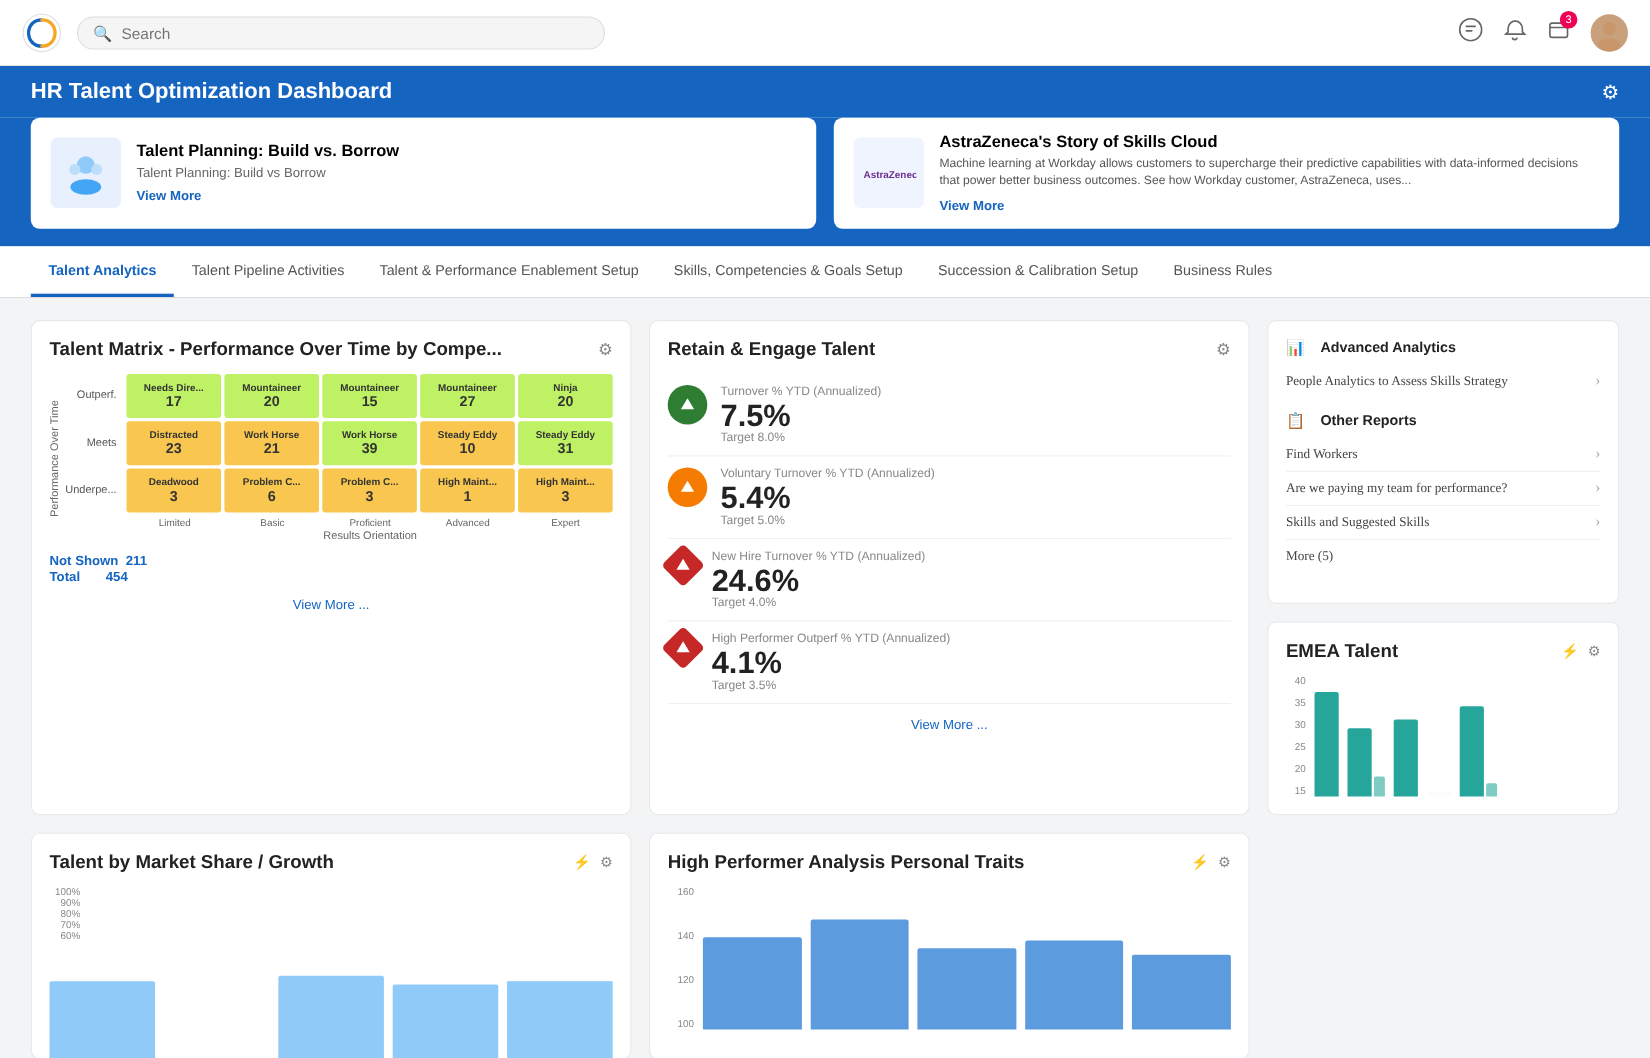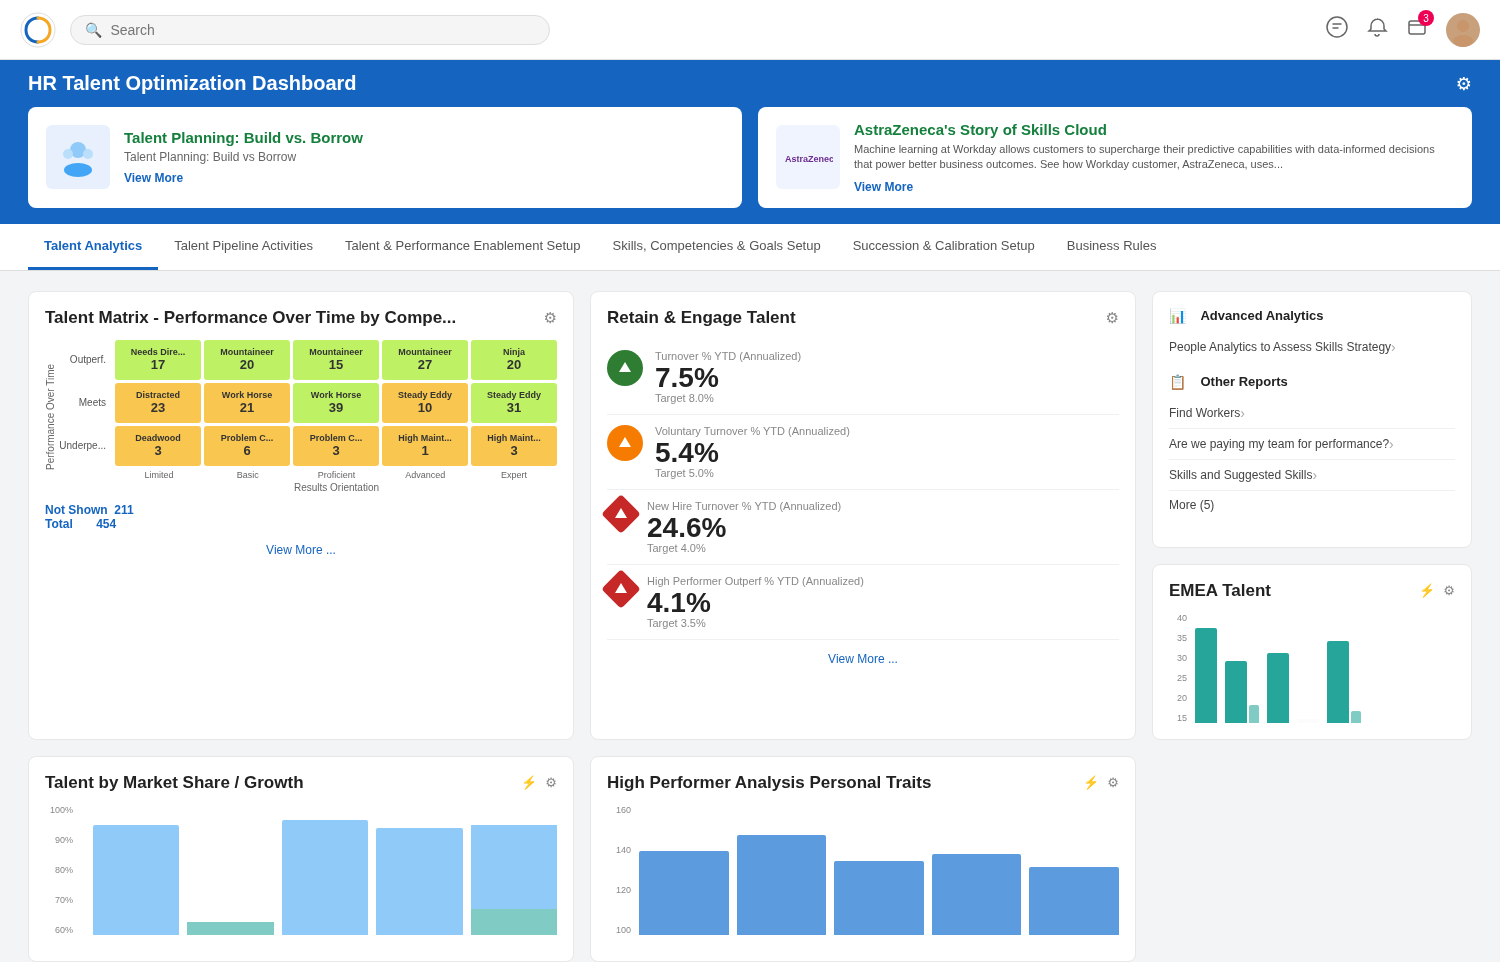--- a/index.html
+++ b/index.html
@@ -20,21 +20,21 @@
     .header-band { background: #1565c0; color: #fff; padding: 12px 28px; display: flex; align-items: center; justify-content: space-between; }
     .header-title { font-size: 20px; font-weight: 600; }
     .header-gear { color: #fff; font-size: 18px; cursor: pointer; }
 
     
     .promo-row { background: #1565c0; padding: 0 28px 16px; display: flex; gap: 16px; }
     .promo-card { background: #fff; border-radius: 8px; display: flex; align-items: center; padding: 14px 18px; flex: 1; gap: 14px; cursor: pointer; }
     .promo-thumb { width: 64px; height: 64px; border-radius: 6px; overflow: hidden; flex-shrink: 0; background: #e8f0fe; display: flex; align-items: center; justify-content: center; }
     .promo-thumb svg { width: 50px; height: 50px; }
     .promo-content { flex: 1; }
-    .promo-title { font-size: 15px; font-weight: 700; color: #15803d; margin-bottom: 4px; }
+    .promo-title { font-size: 15px; font-weight: 700; color: #000000; margin-bottom: 4px; }
     .promo-subtitle { font-size: 12px; color: #666; margin-bottom: 6px; }
     .promo-link { color: #1565c0; font-size: 12px; font-weight: 600; cursor: pointer; }
     .promo-desc { font-size: 11px; color: #555; line-height: 1.4; margin-bottom: 6px; }
 
     
     .tabs-row { background: #fff; border-bottom: 1px solid #ddd; padding: 0 28px; display: flex; gap: 0; }
     .tab { padding: 14px 16px; font-size: 13px; color: #555; cursor: pointer; border-bottom: 3px solid transparent; white-space: nowrap; }
     .tab.active { color: #1565c0; border-bottom-color: #1565c0; font-weight: 600; }
 
     
@@ -70,21 +70,21 @@
     .metric-content { flex: 1; }
     .metric-label { font-size: 11px; color: #888; margin-bottom: 2px; }
     .metric-value { font-size: 28px; font-weight: 700; color: #222; line-height: 1; }
     .metric-target { font-size: 11px; color: #888; }
 
     
     .right-panel { display: flex; flex-direction: column; gap: 16px; }
     .analytics-card { background: #fff; border-radius: 8px; padding: 16px; border: 1px solid #e8e8e8; }
     .analytics-section { margin-bottom: 12px; }
     .analytics-section-title { font-size: 13px; font-weight: 700; color: #222; display: flex; align-items: center; gap: 8px; margin-bottom: 8px; }
-    .analytics-link { display: flex; align-items: center; padding: 7px 0; border-bottom: 1px solid #f0f0f0; font-size: 12px; color: #444; cursor: pointer; }
+    .analytics-link { display: flex; justify-content: space-between; align-items: center; padding: 7px 0; border-bottom: 1px solid #f0f0f0; font-size: 12px; color: #444; cursor: pointer; font-family: Liberation Serif, serif; }
     .analytics-link:last-child { border-bottom: none; }
     .chevron { color: #aaa; font-size: 14px; }
     .section-icon { color: #777; font-size: 14px; margin-right: 6px; }
   </style>
 </head>
 <body>
 
 <div class="top-nav">
   <div class="logo">
     <svg viewBox="0 0 36 36" fill="none">
@@ -408,21 +408,21 @@
   </div>
 
   <div class="card">
     <div class="card-header">
       <span class="card-title">Talent by Market Share / Growth</span>
       <div style="display:flex;gap:8px;">
         <span style="color:#888;font-size:13px;cursor:pointer;">⚡</span>
         <span style="color:#888;font-size:13px;cursor:pointer;">⚙</span>
       </div>
     </div>
-    <div style="display:flex;gap:16px;height:140px;">
+    <div style="display:flex;gap:16px;height:140px;flex-direction:column;">
       <div style="display:flex;flex-direction:column;justify-content:space-between;font-size:9px;color:#888;height:130px;padding-right:4px;width:32px;text-align:right;">
         <span>100%</span>
         <span>90%</span>
         <span>80%</span>
         <span>70%</span>
         <span>60%</span>
       </div>
       <div style="flex:1;display:flex;align-items:flex-end;gap:8px;height:130px;">
         <div style="flex:1;display:flex;align-items:flex-end;">
           <div style="width:100%;height:110px;background:#90caf9;border-radius:2px 2px 0 0;"></div>

